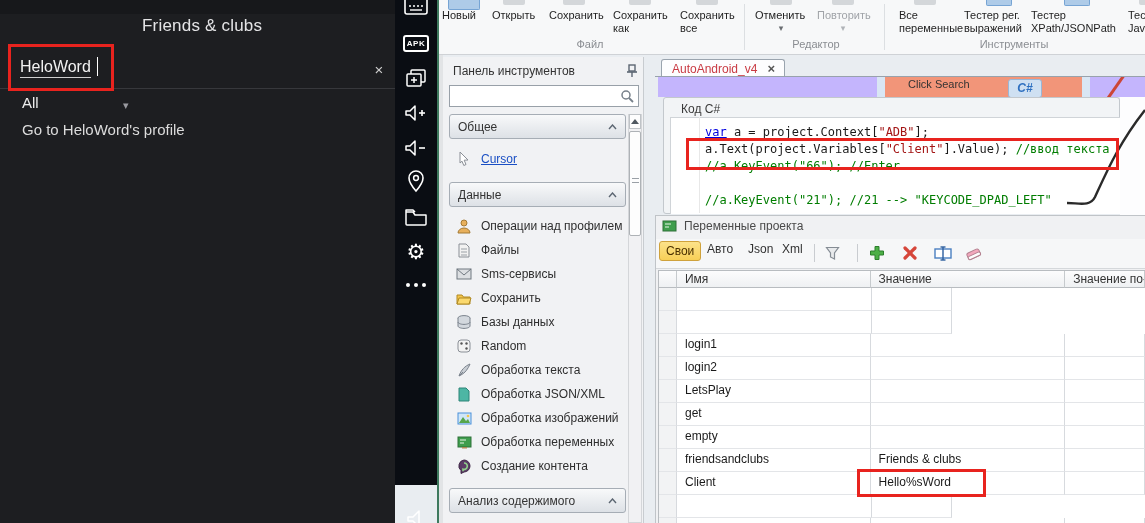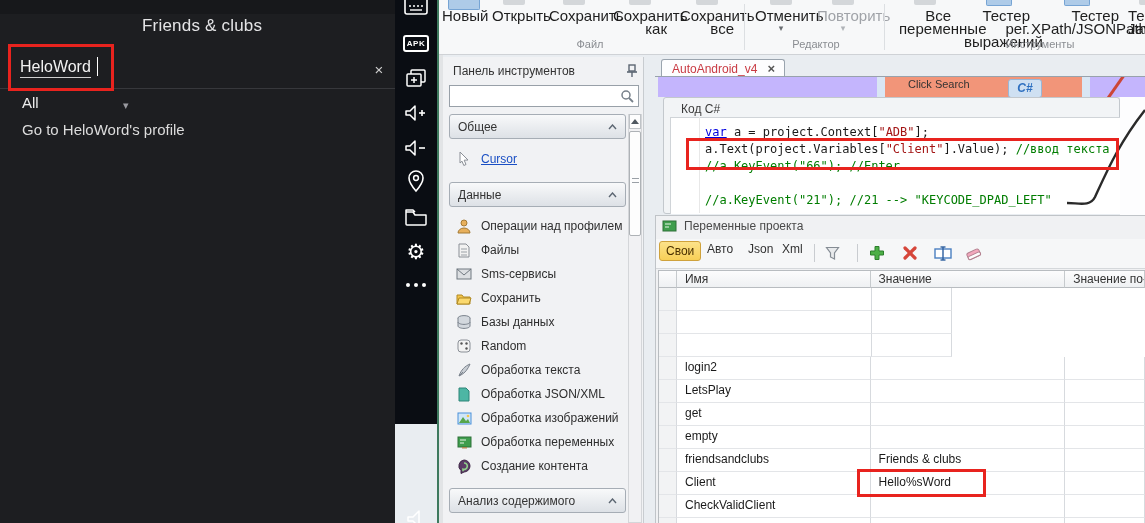--- a/index.html
+++ b/index.html
@@ -11,28 +11,28 @@
   .emu-top{left:0;top:0;width:395px;height:14px;background:#17181b}
   .emu-title{top:16px;left:142px;font-size:17px;color:#e4e4e6;letter-spacing:.2px}
   .emu-search{left:20px;top:58px;font-size:16px;color:#f2f2f2;border-bottom:1px solid #cfcfcf;padding-bottom:1px}
   .emu-caret{left:97px;top:57px;width:1px;height:19px;background:#fff}
   .emu-close{left:369px;top:60px;width:20px;height:20px;font-size:15px;color:#cfcfcf;text-align:center;line-height:20px}
   .emu-div{left:0;top:88px;width:395px;height:1px;background:#37383c}
   .emu-all{left:22px;top:94px;font-size:15px;color:#ececec}
   .emu-all-arrow{left:123px;top:99px;color:#9a9aa0;font-size:11px}
   .emu-result{left:22px;top:121px;font-size:15px;color:#dcdcdc}
   
-  #iconstrip{left:395px;top:0;width:42px;height:424px;background:#0a0d13}
+  #iconstrip{left:395px;top:0;width:42px;height:485px;background:#0a0d13}
   .strip-ic{left:0;width:42px;height:30px;display:flex;align-items:center;justify-content:center;color:#fff}
   .apkbox{border:2px solid #fff;border-radius:3px;font-size:8px;font-weight:bold;padding:2px 2px;letter-spacing:.5px}
   .greenline{left:437px;top:0;width:2px;height:523px;background:#3e7a5e}
   .lightstrip{left:439px;top:54px;width:4px;height:469px;background:#e2e4e6}
   
   #ribbon{left:439px;top:0;width:706px;height:54px;background:#f7f8f9;border-bottom:1px solid #cfd2d6}
-  .rbtn{top:8px;font-size:15px;text-align:right;line-height:13px;color:#1e1e1e}
+  .rbtn{top:8px;font-size:11px;text-align:left;line-height:13px;color:#1e1e1e}
   .rbtn.dis{color:#a0a3a8}
   .rgrp{top:38px;font-size:11px;text-align:center;color:#8a8d92;width:120px}
   .rsep{top:4px;width:1px;height:46px;background:#dcdfe2}
   .rarrow{font-size:9px;color:#6a6d72;text-align:center;width:64px}
   .stub{top:0;height:5px;border-radius:0 0 2px 2px;background:#d4d7da}
   .stub.blue{background:#aecbe8;border:1px solid #76a4d4;border-top:none}
   
   #toolspanel{left:443px;top:57px;width:200px;height:466px;background:#f1f2f4;border-right:1px solid #c8ccd0}
   .tp-title{left:453px;top:64px;font-size:12px;color:#333}
   .tp-search{left:449px;top:85px;width:188px;height:20px;background:#fff;border:1px solid #98a0a8}
@@ -191,21 +191,21 @@
   <button class="a rbtn dis" style="left:372px;width:64px;background:none;border:none">Повторить</button>
   <div class="a rarrow" style="left:372px;top:23px;color:#b0b3b8">▾</div>
   <div class="a rsep" style="left:445px"></div>
   <button class="a rbtn" style="left:454px;width:64px;background:none;border:none">Все переменные</button>
   <button class="a rbtn" style="left:519px;width:78px;background:none;border:none">Тестер рег. выражений</button>
   <button class="a rbtn" style="left:586px;width:100px;background:none;border:none">Тестер XPath/JSONPath</button>
   <button class="a rbtn" style="left:683px;width:56px;background:none;border:none">Тестер JavaScript</button>
 
   <div class="a rgrp" style="left:91px">Файл</div>
   <div class="a rgrp" style="left:317px">Редактор</div>
-  <div class="a rgrp" style="left:541px">Инструменты</div>
+  <div class="a rgrp" style="left:515px">Инструменты</div>
 </div>
 
 <div id="toolspanel" class="a"></div>
 <div class="a tp-title">Панель инструментов</div>
 <div class="a" style="left:626px;top:64px">
   <svg width="12" height="14" viewBox="0 0 12 14">
       <rect x="3" y="1" width="6" height="6" fill="none" stroke="#5c6672" stroke-width="1.4"></rect>
       <line x1="1" y1="8" x2="11" y2="8" stroke="#5c6672" stroke-width="1.6"></line>
       <line x1="6" y1="8" x2="6" y2="13" stroke="#5c6672" stroke-width="1.4"></line>
     </svg>
@@ -453,20 +453,21 @@
       <div class="vc c2"></div>
       <div class="vc c3"></div>
     </div>
   <div class="vrow">
       <div class="vc c0"></div>
       <div class="vc c2"></div>
       <div class="vc c3"></div>
     </div>
   <div class="vrow">
       <div class="vc c0"></div>
+      <div class="vc c1">login1</div>
       <div class="vc c2"></div>
       <div class="vc c3"></div>
     </div>
   <div class="vrow">
       <div class="vc c0"></div>
       <div class="vc c1">login2</div>
       <div class="vc c2"></div>
       <div class="vc c3"></div>
     </div>
   <div class="vrow">
@@ -494,21 +495,20 @@
       <div class="vc c3"></div>
     </div>
   <div class="vrow">
       <div class="vc c0"></div>
       <div class="vc c1">Client</div>
       <div class="vc c2">Hello%sWord</div>
       <div class="vc c3"></div>
     </div>
   <div class="vrow">
       <div class="vc c0"></div>
-      <div class="vc c1">CheckValidClient</div>
       <div class="vc c2"></div>
       <div class="vc c3"></div>
     </div>
   <div class="vrow">
       <div class="vc c0"></div>
       <div class="vc c1"></div>
       <div class="vc c2"></div>
       <div class="vc c3"></div>
     </div>
 </div>

